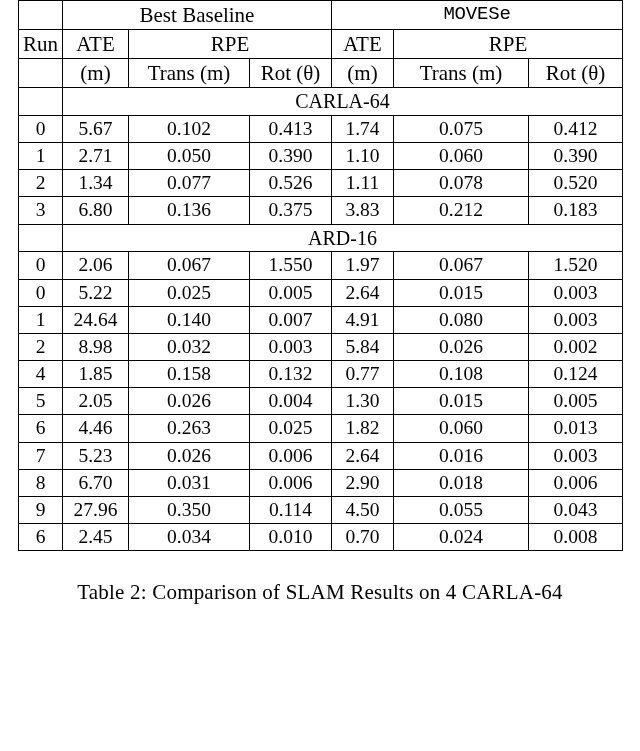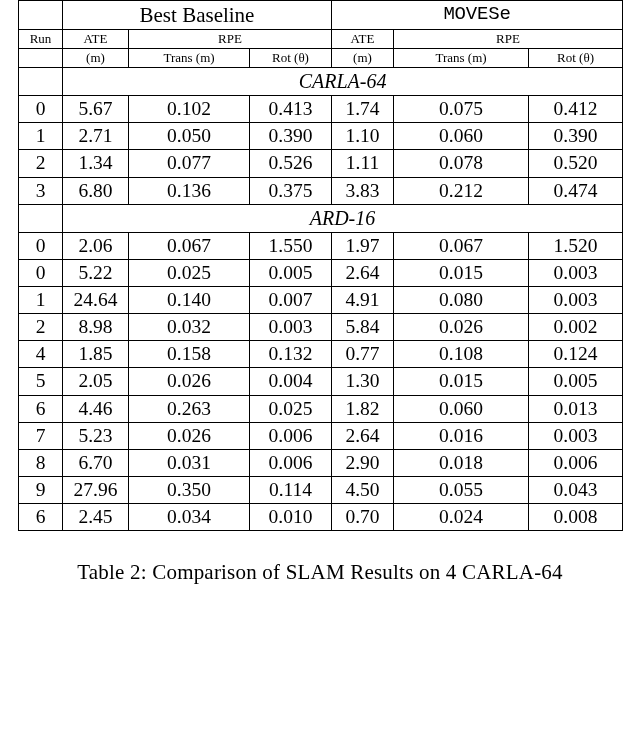--- a/index.html
+++ b/index.html
@@ -49,29 +49,28 @@
     font-size: 21px;
     padding: 2px 0 3px 0;
   }
   .hdr-mono {
     font-family: "Liberation Mono", monospace;
     font-weight: bold;
     font-size: 19px;
     letter-spacing: -0.2px;
   }
   .hdr-sub {
-    font-size: 13px;
+    font-size: 21px;
   }
   .blank-cell {
     border: 1.6px solid #000000;
   }
   .section-row td {
     font-size: 20px;
     padding: 3px 0 4px 0;
-    font-style: italic;
   }
   .b { font-weight: bold; margin-top: 25px; }
   .caption {
     margin-top: 29px;
     text-align: center;
     font-size: 21px;
     letter-spacing: 0.2px;
     white-space: nowrap;
     overflow: hidden;
   }
@@ -148,21 +147,21 @@
           <td>0.078</td>
           <td class="b">0.520</td>
         </tr>
         <tr>
           <td>3</td>
           <td>6.80</td>
           <td class="b">0.136</td>
           <td class="b">0.375</td>
           <td class="b">3.83</td>
           <td>0.212</td>
-          <td>0.474</td>
+          <td>0.183</td>
         </tr>
         <tr class="section-row">
           <td class="blank-cell"></td>
           <td colspan="6">ARD-16</td>
         </tr>
         <tr>
           <td>0</td>
           <td>2.06</td>
           <td class="b">0.067</td>
           <td>1.550</td>

